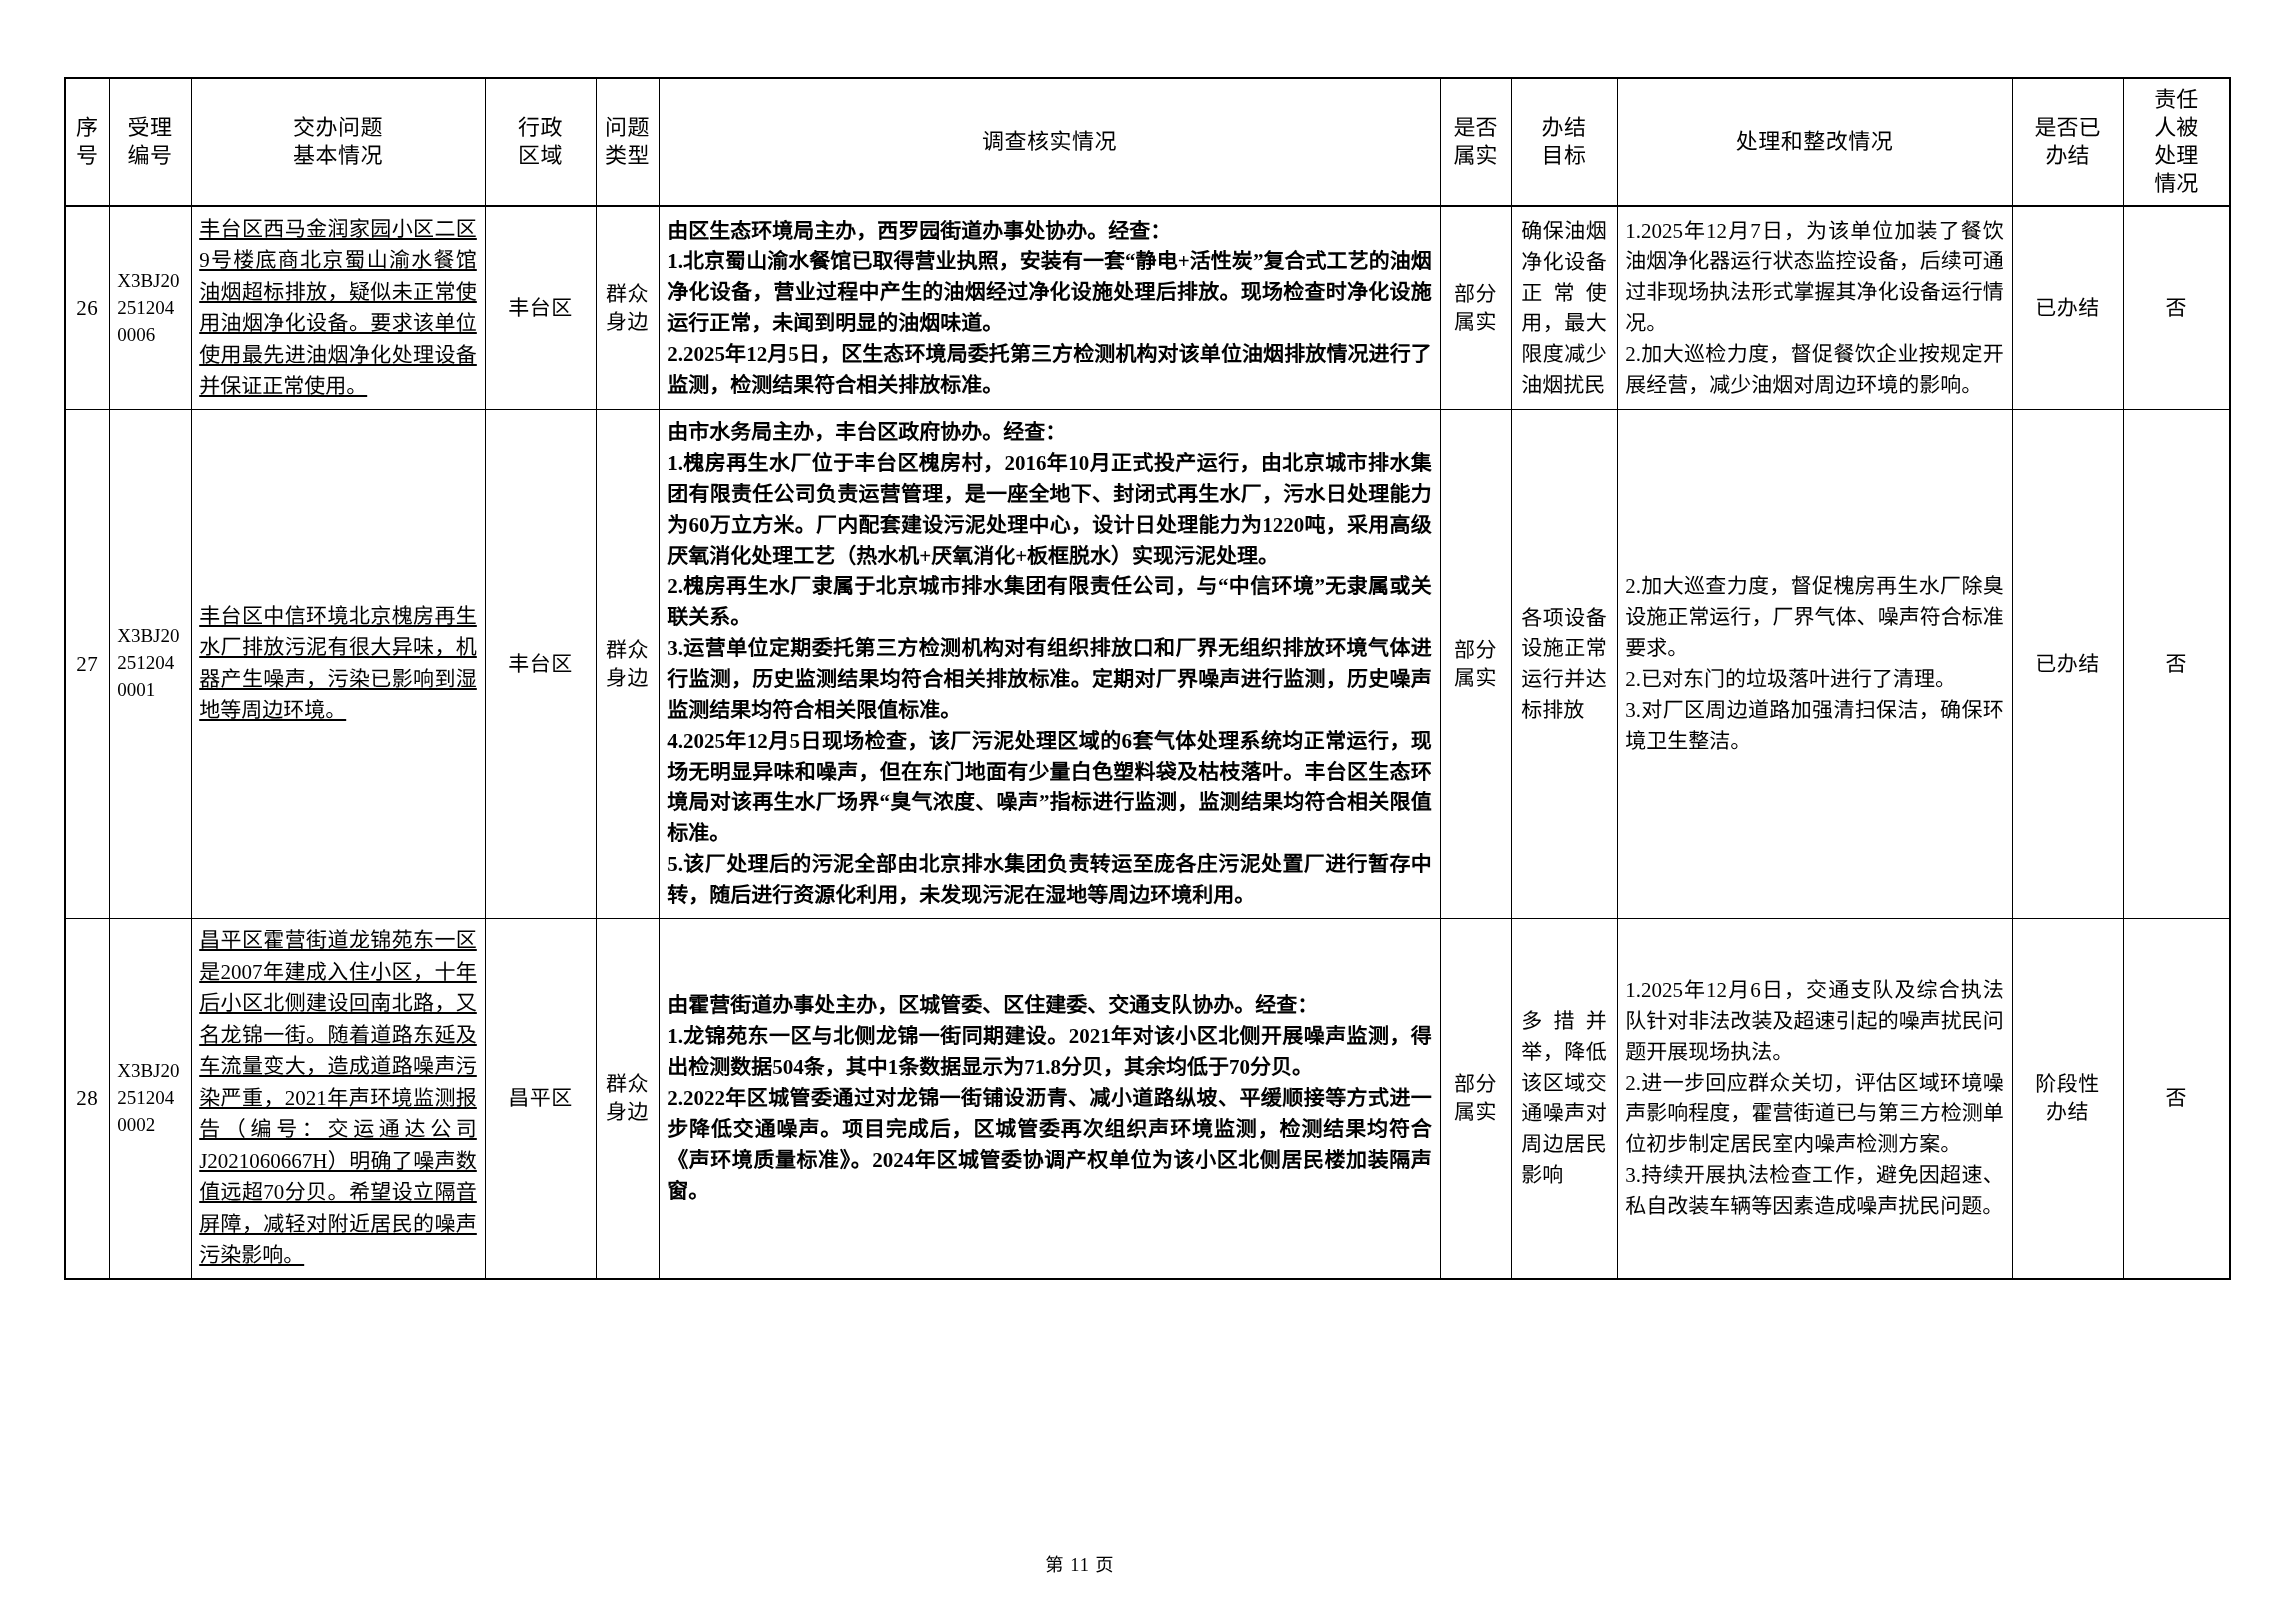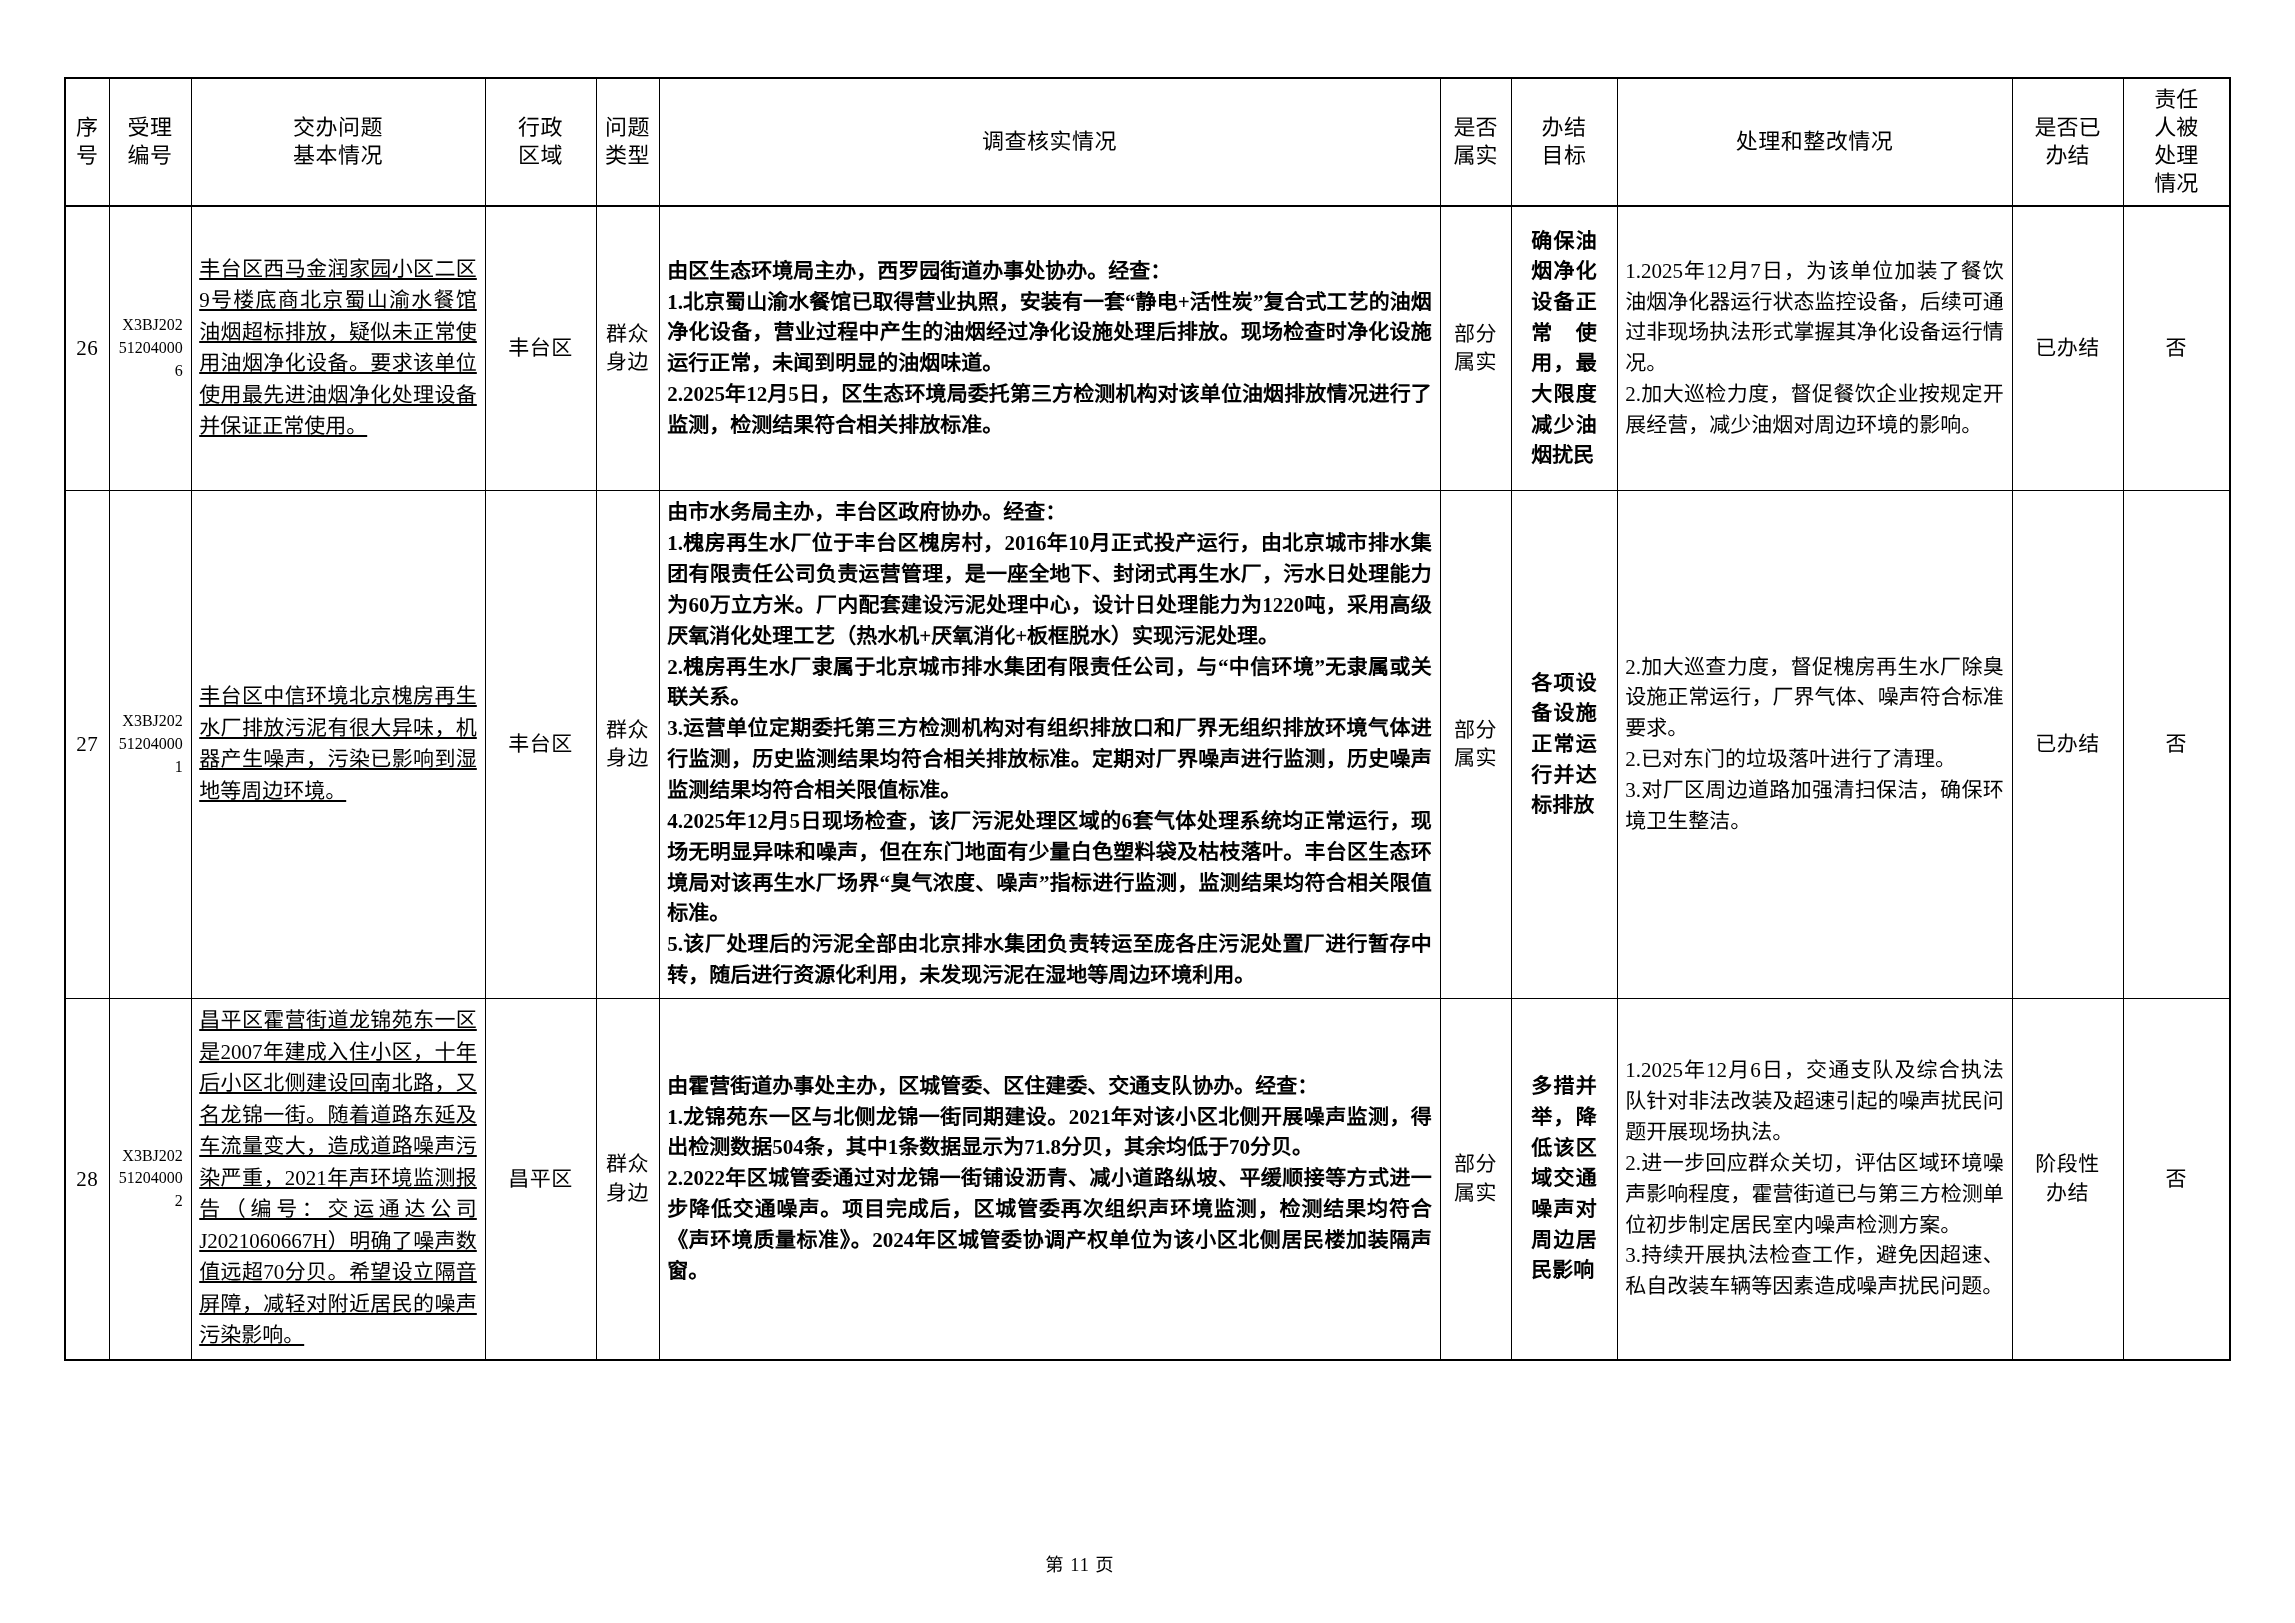--- a/index.html
+++ b/index.html
@@ -75,22 +75,22 @@
   
   .cell-center {
     text-align: center;
     font-size: 21px;
     line-height: 1.35;
     letter-spacing: 0.5px;
   }
   .cell-center .l { display: block; }
 
   .cell-code {
-    text-align: right;
-    font-size: 16px;
+    text-align: left;
+    font-size: 19px;
     line-height: 1.42;
     letter-spacing: 0px;
     word-break: break-all;
   }
 
   .cell-para {
     text-align: justify;
     text-justify: inter-ideograph;
     font-size: 21px;
     line-height: 1.47;
@@ -114,21 +114,21 @@
   }
   .cell-basic p { margin: 0; text-decoration: underline; }
 
   .cell-goal {
     text-align: justify;
     text-justify: inter-ideograph;
     font-size: 21px;
     line-height: 1.46;
     vertical-align: middle;
   }
-  .cell-goal p { margin: 12px; text-align: justify; text-justify: inter-ideograph; font-weight: bold; }
+  .cell-goal p { margin: 2px; text-align: justify; text-justify: inter-ideograph; }
 
   .cell-handle {
     text-align: justify;
     text-justify: inter-ideograph;
     font-size: 21px;
     line-height: 1.47;
     vertical-align: middle;
   }
   .cell-handle p { margin: 0; text-align: justify; text-justify: inter-ideograph; }
 

